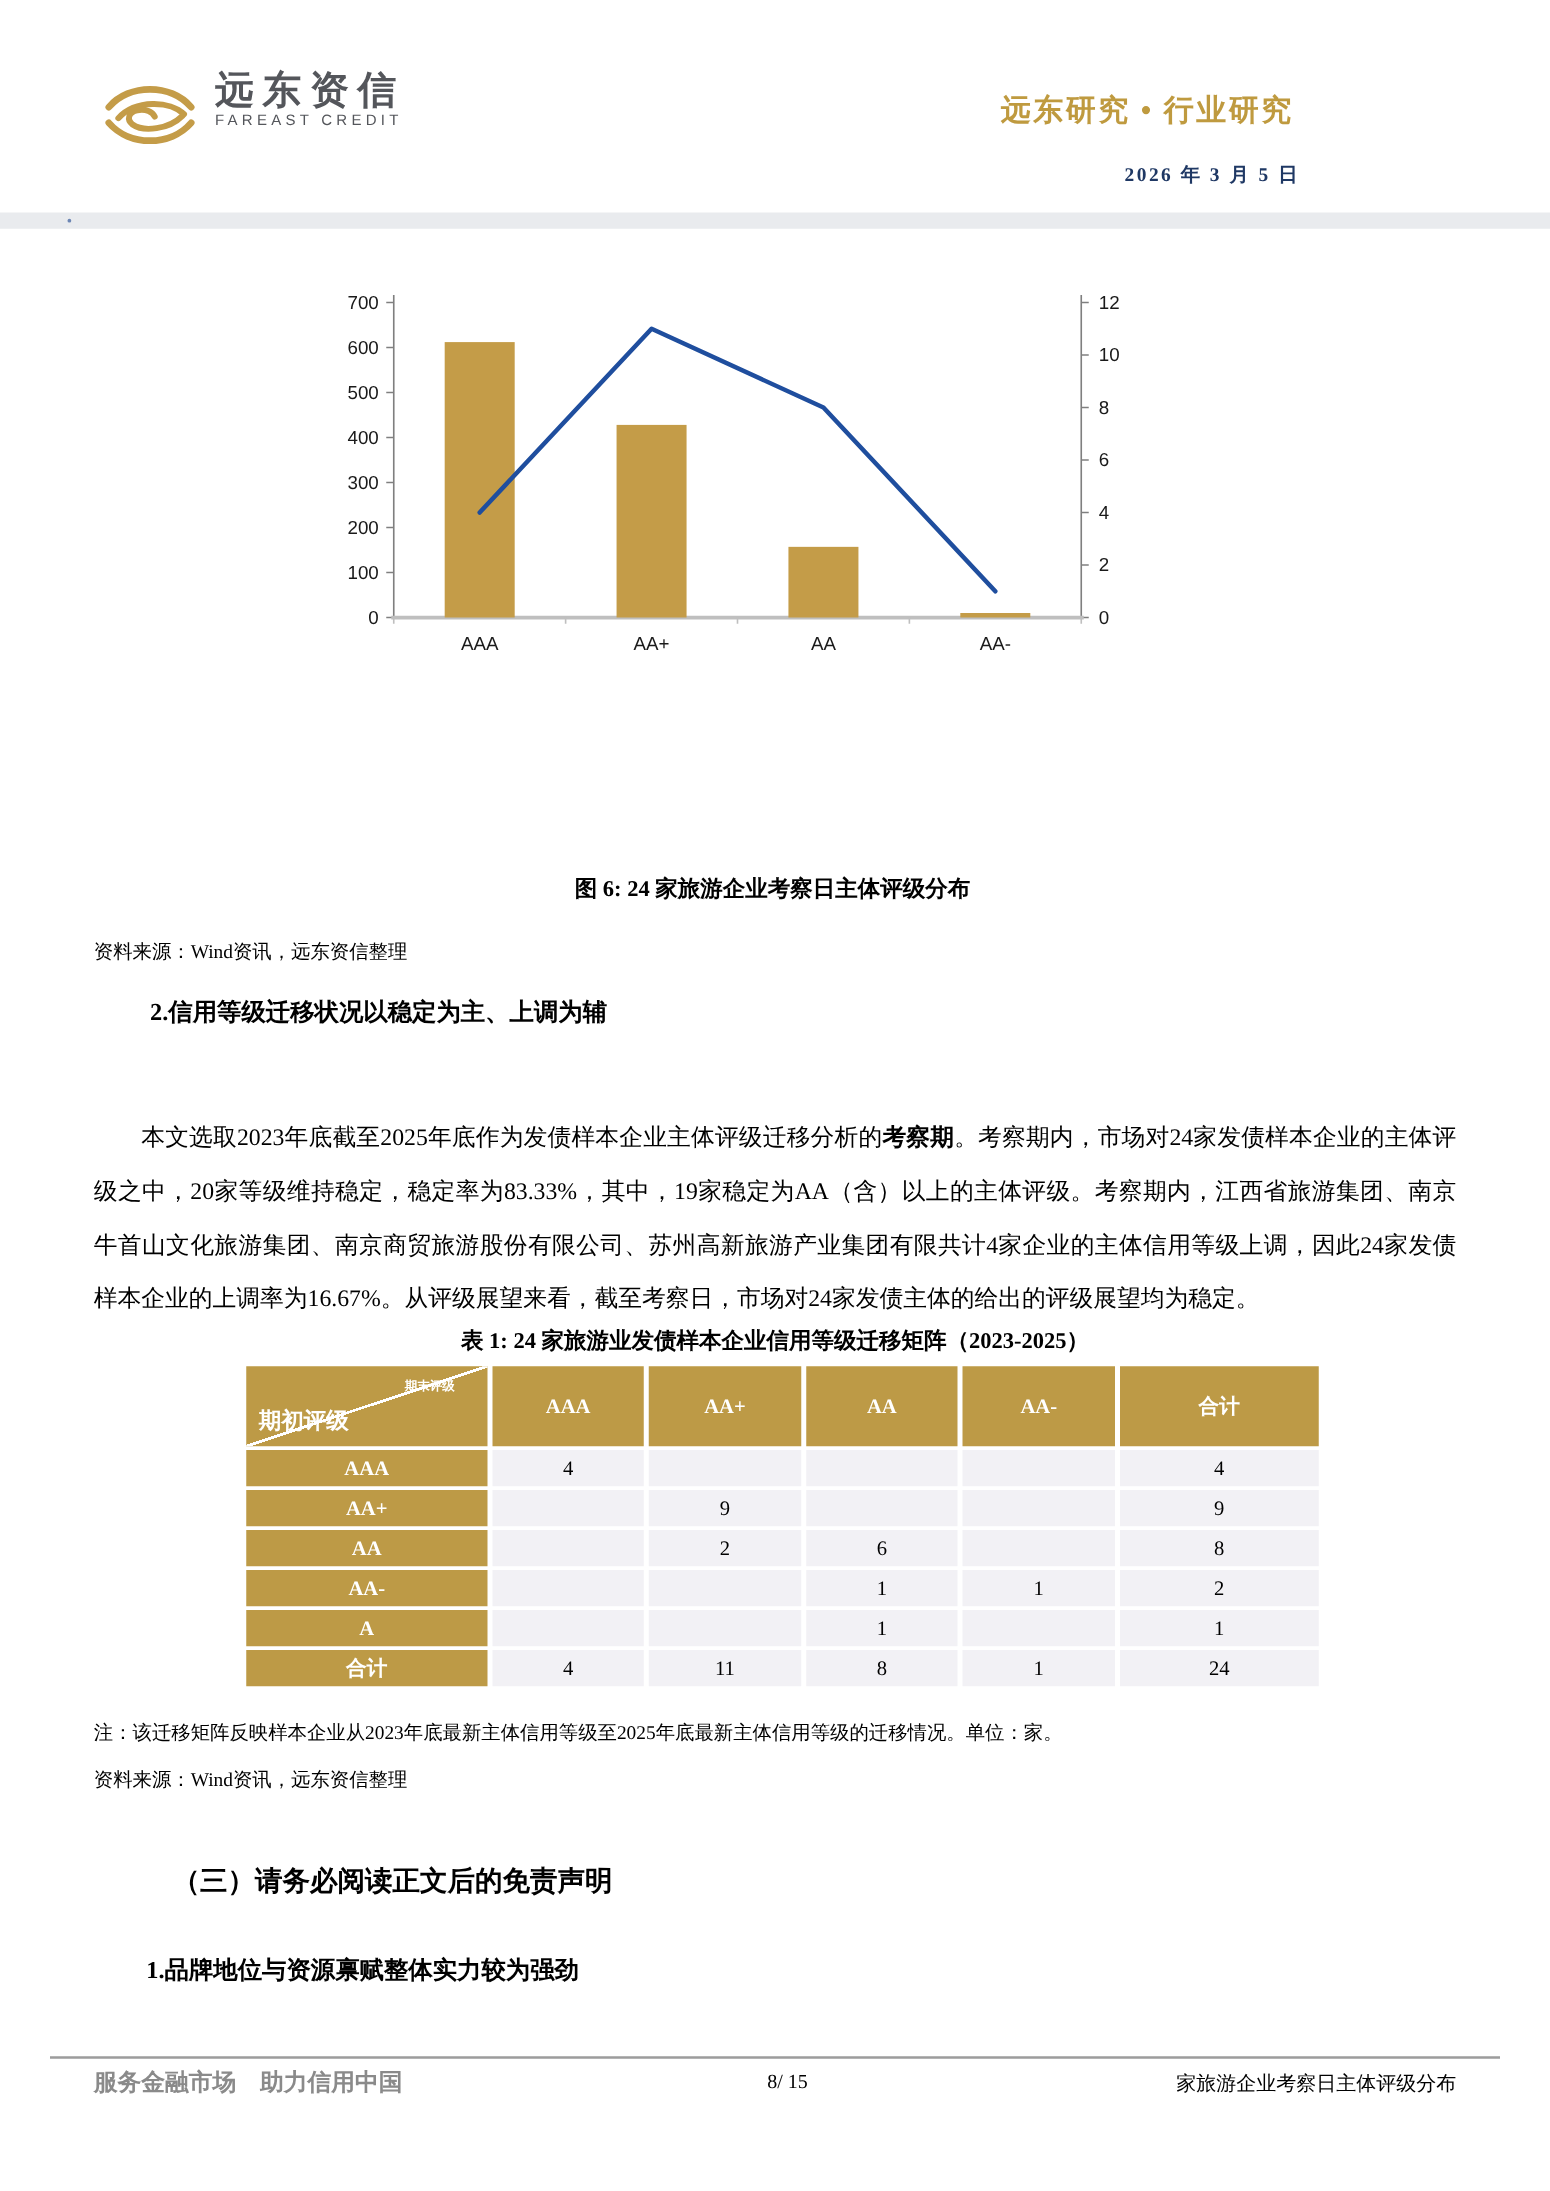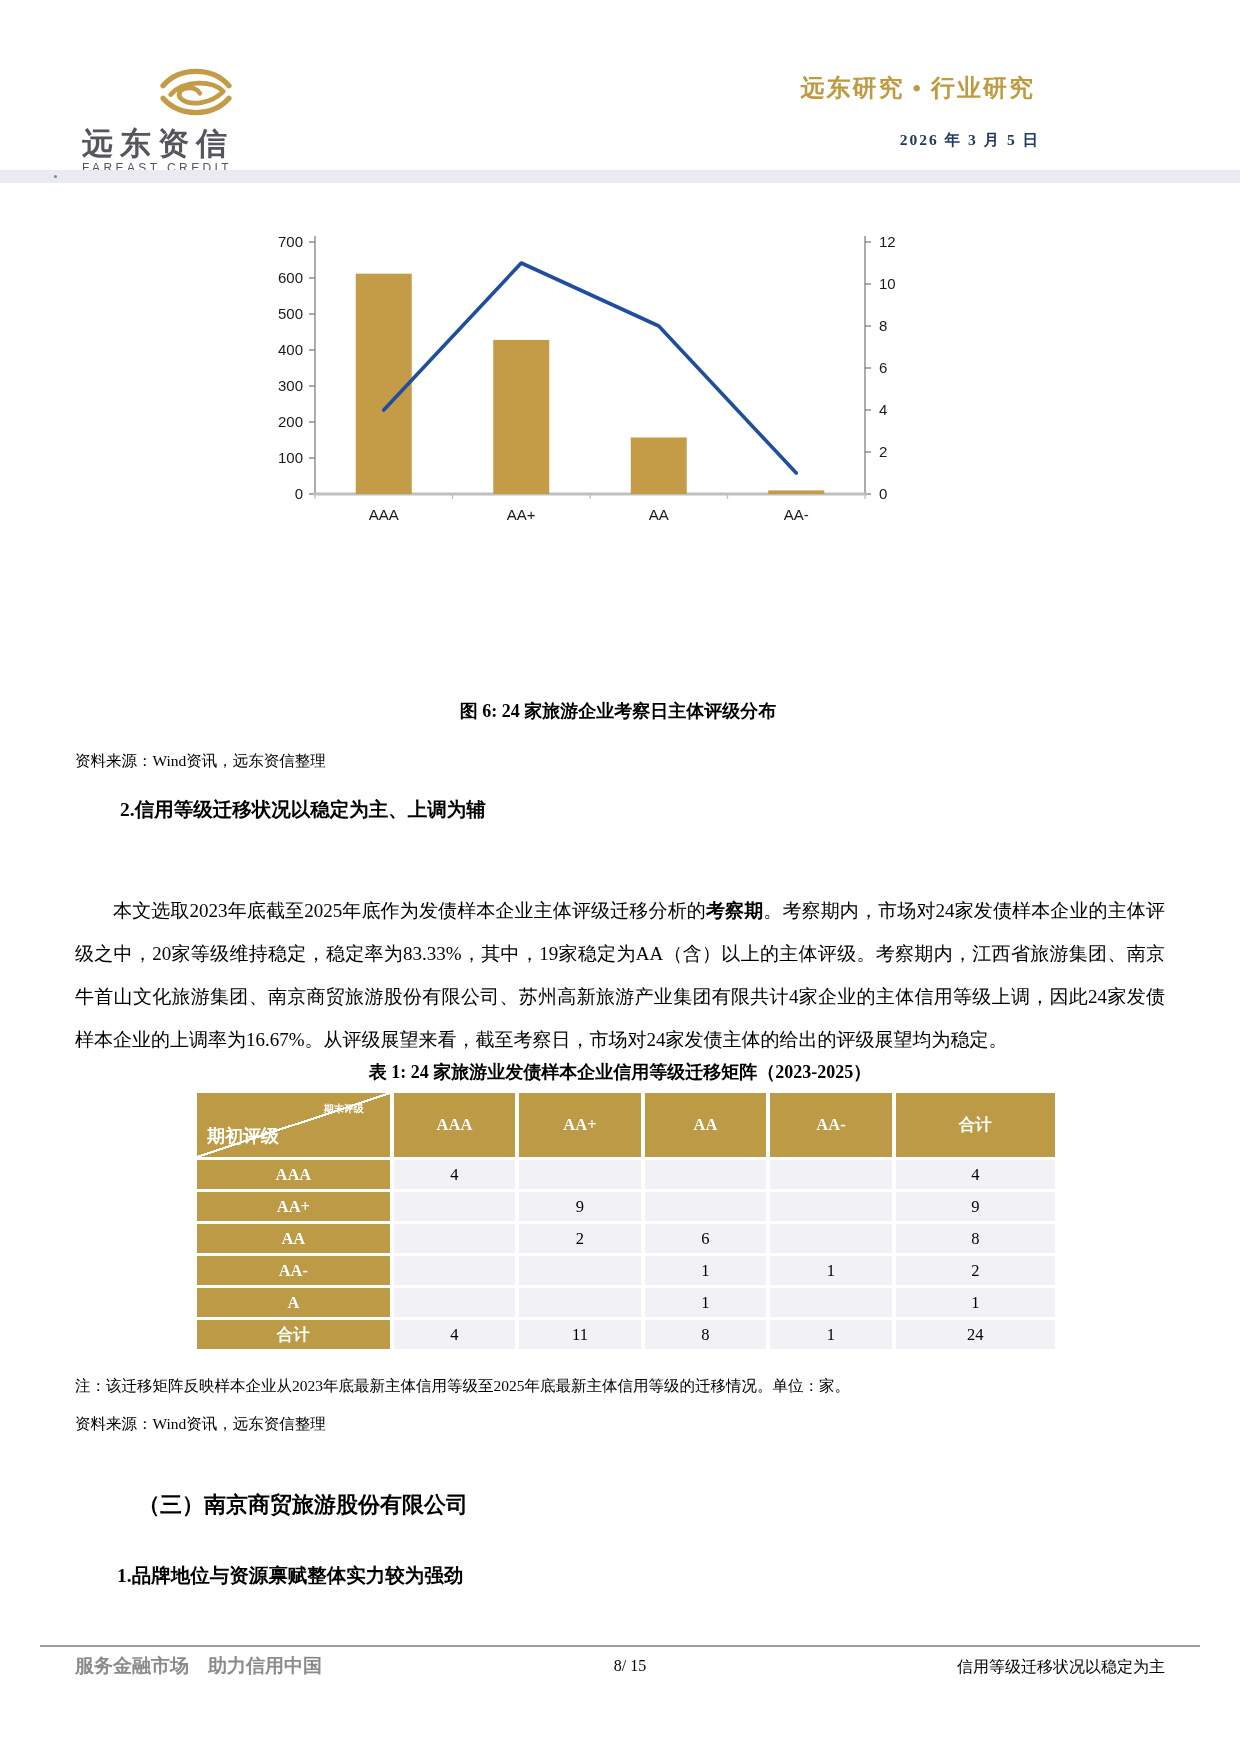--- a/index.html
+++ b/index.html
@@ -7,21 +7,21 @@
     --bar-gold:#C49C48;
     --navy:#1F4E9E;
     --date-navy:#1F3864;
     --cell-bg:#F2F1F5;
   }
   html,body{margin:0;padding:0;background:#fff;}
   .page{position:relative;width:1240px;height:1753px;background:#fff;overflow:hidden;
         font-family:"Liberation Serif",serif;color:#000;}
 
   
-  .logo{position:absolute;left:82px;top:56px;display:flex;align-items:flex-end;flex-direction:column;}
+  .logo{position:absolute;left:82px;top:56px;display:flex;align-items:flex-start;gap:14px;}
   .logo-svg path{fill:none;stroke:#C49C48;stroke-linecap:round;}
   .brand-cn{font-family:"Liberation Sans",sans-serif;font-weight:bold;font-size:31px;
             color:#54565B;letter-spacing:7px;line-height:1;}
   .brand-en{font-family:"Liberation Sans",sans-serif;font-size:12px;color:#54565B;
             letter-spacing:3.4px;margin-top:2px;}
   .research-title{position:absolute;right:205px;top:72px;font-size:24px;font-weight:bold;
             color:#BF9A3F;letter-spacing:2px;}
   .report-date{position:absolute;right:200px;top:130px;font-size:15.5px;font-weight:bold;
             color:var(--date-navy);letter-spacing:2px;}
   .gray-band{position:absolute;left:0;top:170px;width:100%;height:13px;background:#E9EBEE;}
@@ -222,20 +222,20 @@
           <td>11</td>
           <td>8</td>
           <td>1</td>
           <td>24</td>
         </tr>
       </tbody>
   </table>
   <div class="table-note">注：该迁移矩阵反映样本企业从2023年底最新主体信用等级至2025年底最新主体信用等级的迁移情况。单位：家。</div>
   <div class="table-source">资料来源：Wind资讯，远东资信整理</div>
 
-  <div class="sec3-heading">（三）南京商贸旅游股份有限公司</div>
+  <div class="sec3-heading">（三）请务必阅读正文后的免责声明</div>
   <div class="sec3-sub">1.品牌地位与资源禀赋整体实力较为强劲</div>
 
   <div class="footer-line"></div>
   <div class="footer-left">服务金融市场　助力信用中国</div>
   <div class="footer-page">8/ 15</div>
-  <div class="footer-right">信用等级迁移状况以稳定为主</div>
+  <div class="footer-right">家旅游企业考察日主体评级分布</div>
 </div>
 
 </body></html>

